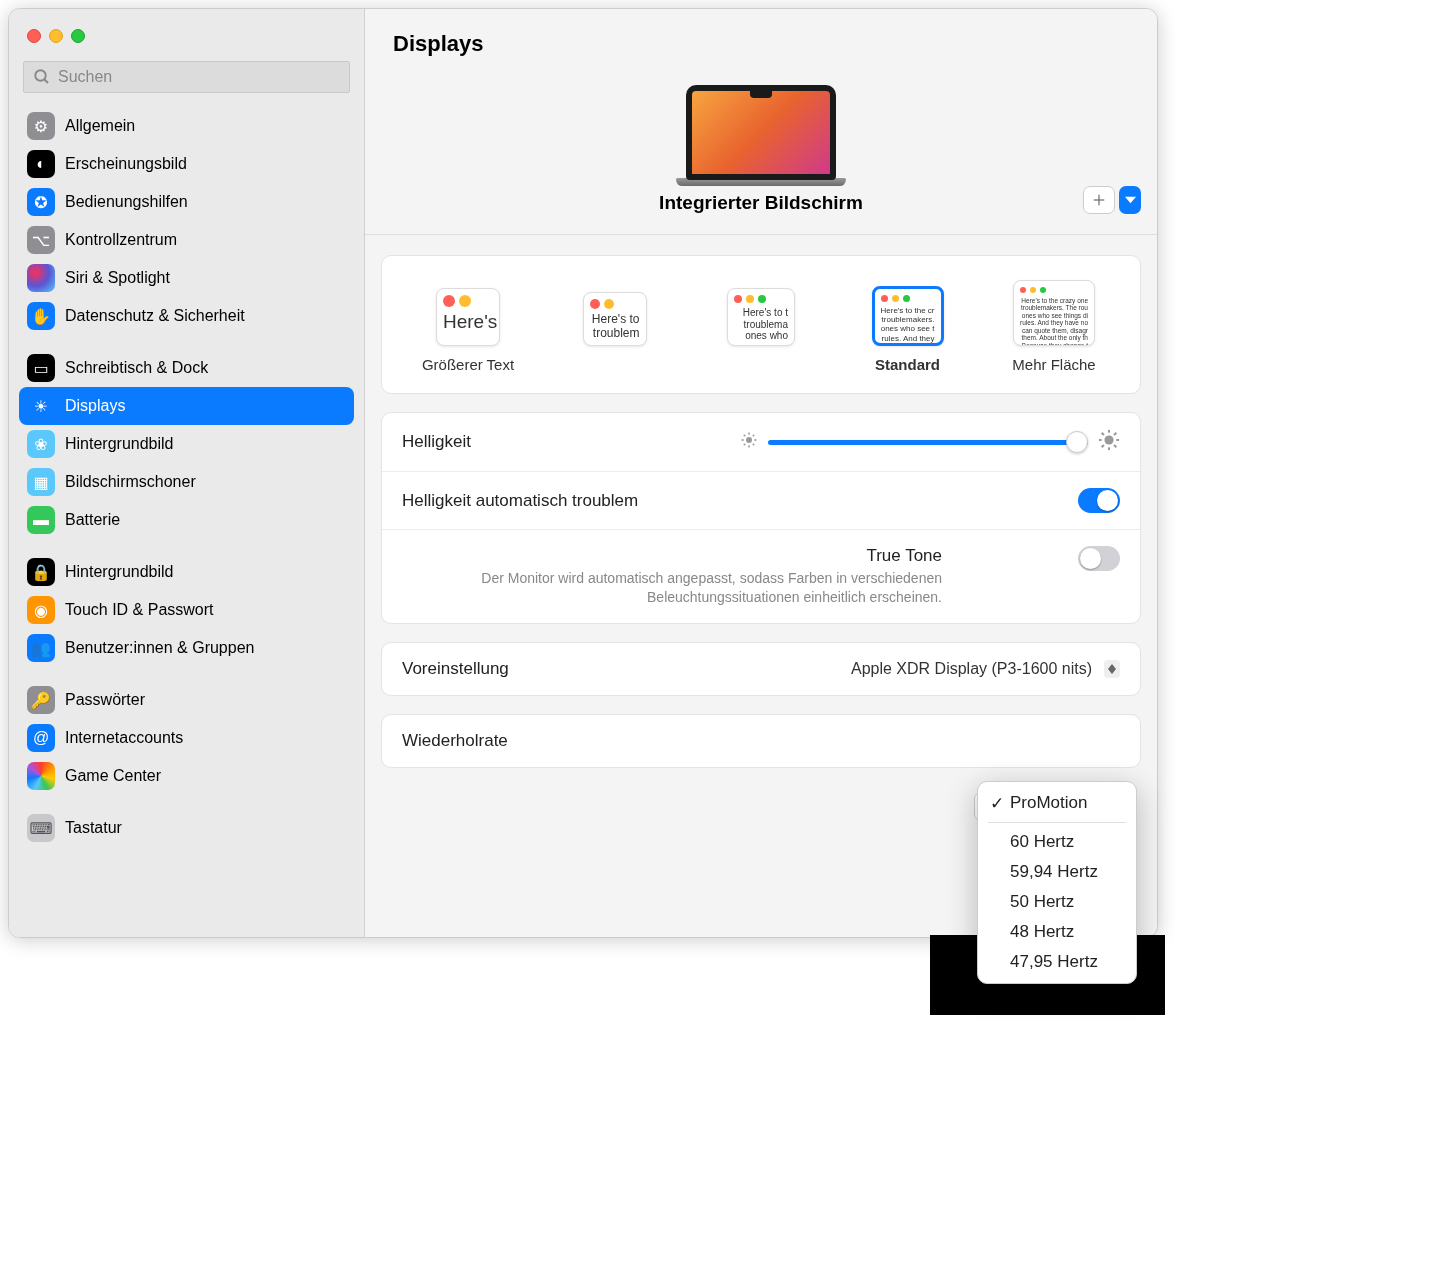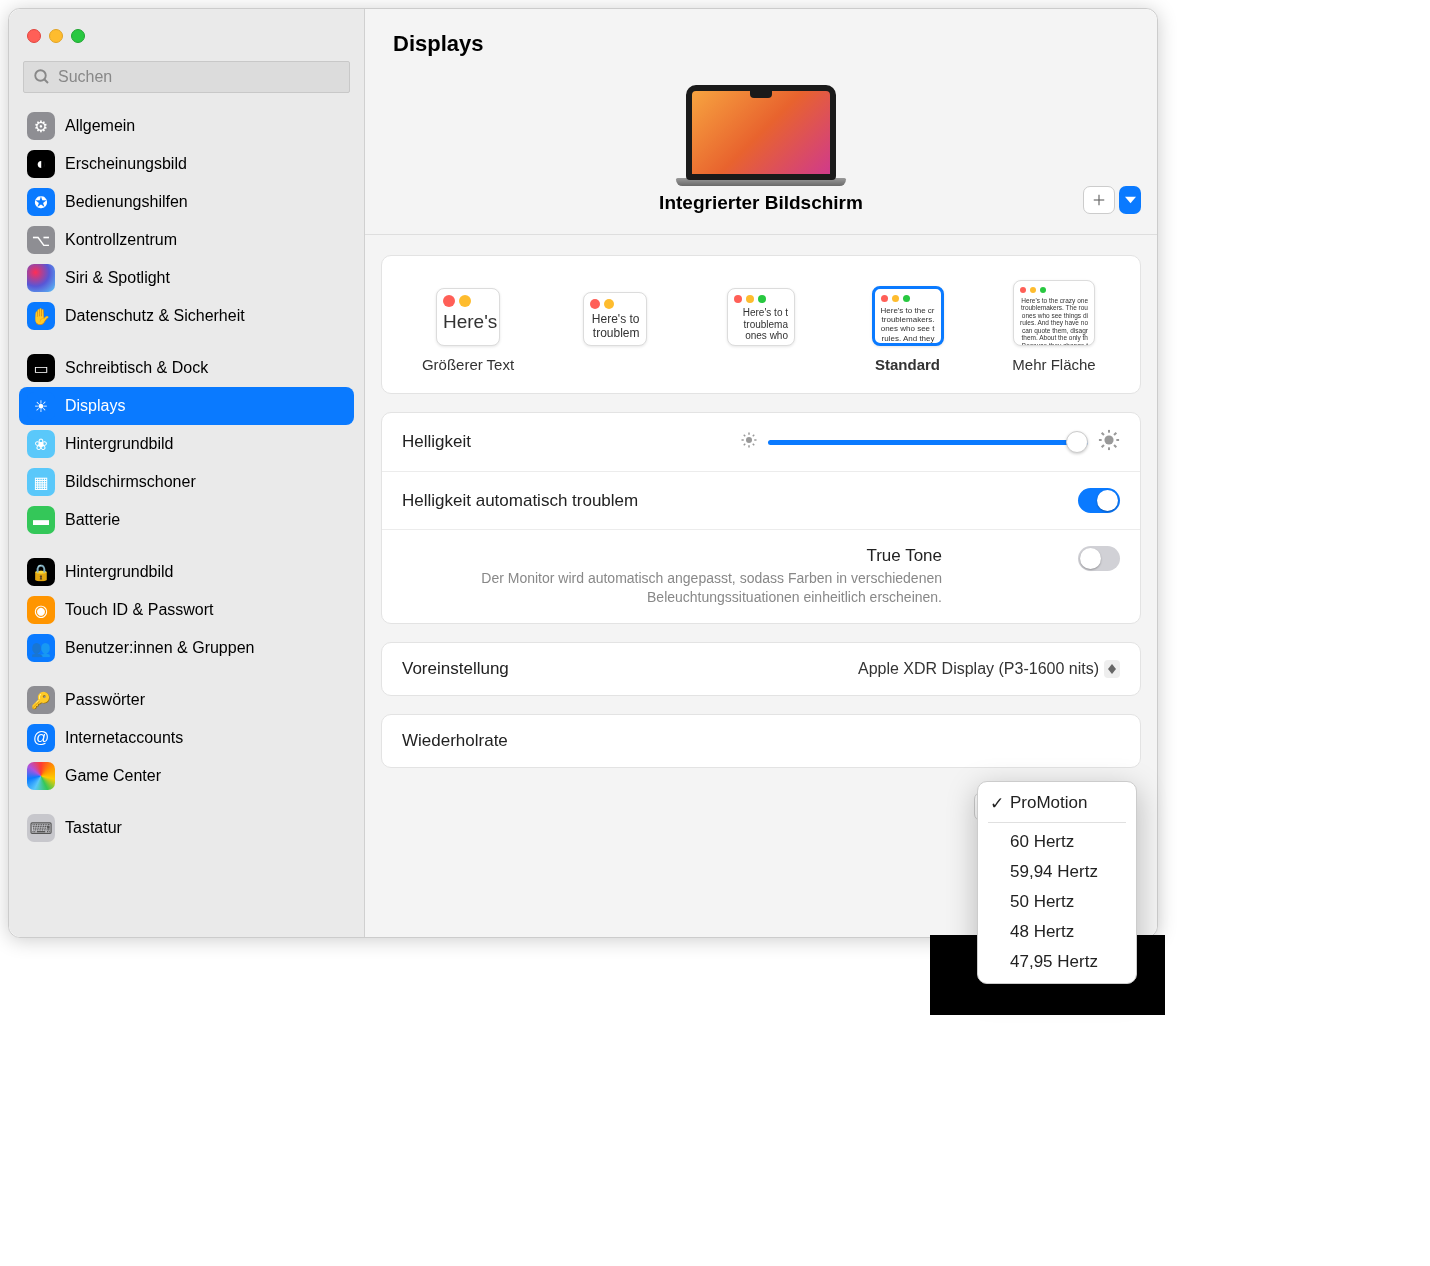--- a/index.html
+++ b/index.html
@@ -89,21 +89,21 @@
 
 
 .switch { width:42px; height:25px; border-radius:25px; position:relative; }
 .switch.on { background:#0a7aff; }
 .switch.off { background:#d1d1d6; }
 .switch .knob { width:21px; height:21px; background:#fff; border-radius:50%; position:absolute; top:2px; box-shadow: 0 1px 2px rgba(0,0,0,0.3); }
 .switch.on .knob { right:2px; }
 .switch.off .knob { left:2px; }
 
 
-.select { display:flex; align-items:center; gap:5px; font-size:16px; color:#333; }
+.select { display:flex; align-items:center; gap:12px; font-size:16px; color:#333; }
 .select .caret { width:16px; height:18px; background:#eee; border-radius:4px; display:flex; flex-direction:column; align-items:center; justify-content:center; gap:0; }
 .select .caret svg { width:8px; height:5px; fill:#666; }
 
 
 .bottom-btns { display:flex; justify-content:flex-end; gap:10px; padding: 6px 4px; }
 .btn { background:#fff; border:1px solid #ccc; border-radius:7px; padding: 5px 14px; font-size:15px; color:#333; }
 
 
 .popup { position: absolute; right: 20px; top: 772px; width: 160px; background:#fff; border:1px solid #ccc; border-radius: 10px; box-shadow: 0 8px 30px rgba(0,0,0,0.25); padding: 6px 0; z-index: 10; }
 .popup .opt { padding: 5px 16px 5px 32px; font-size: 17px; color:#222; position:relative; }

